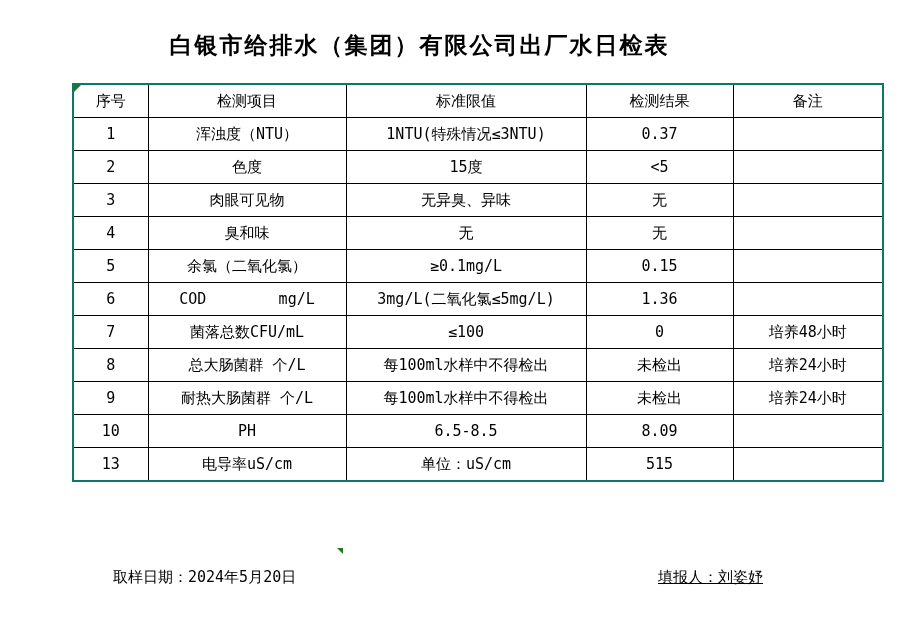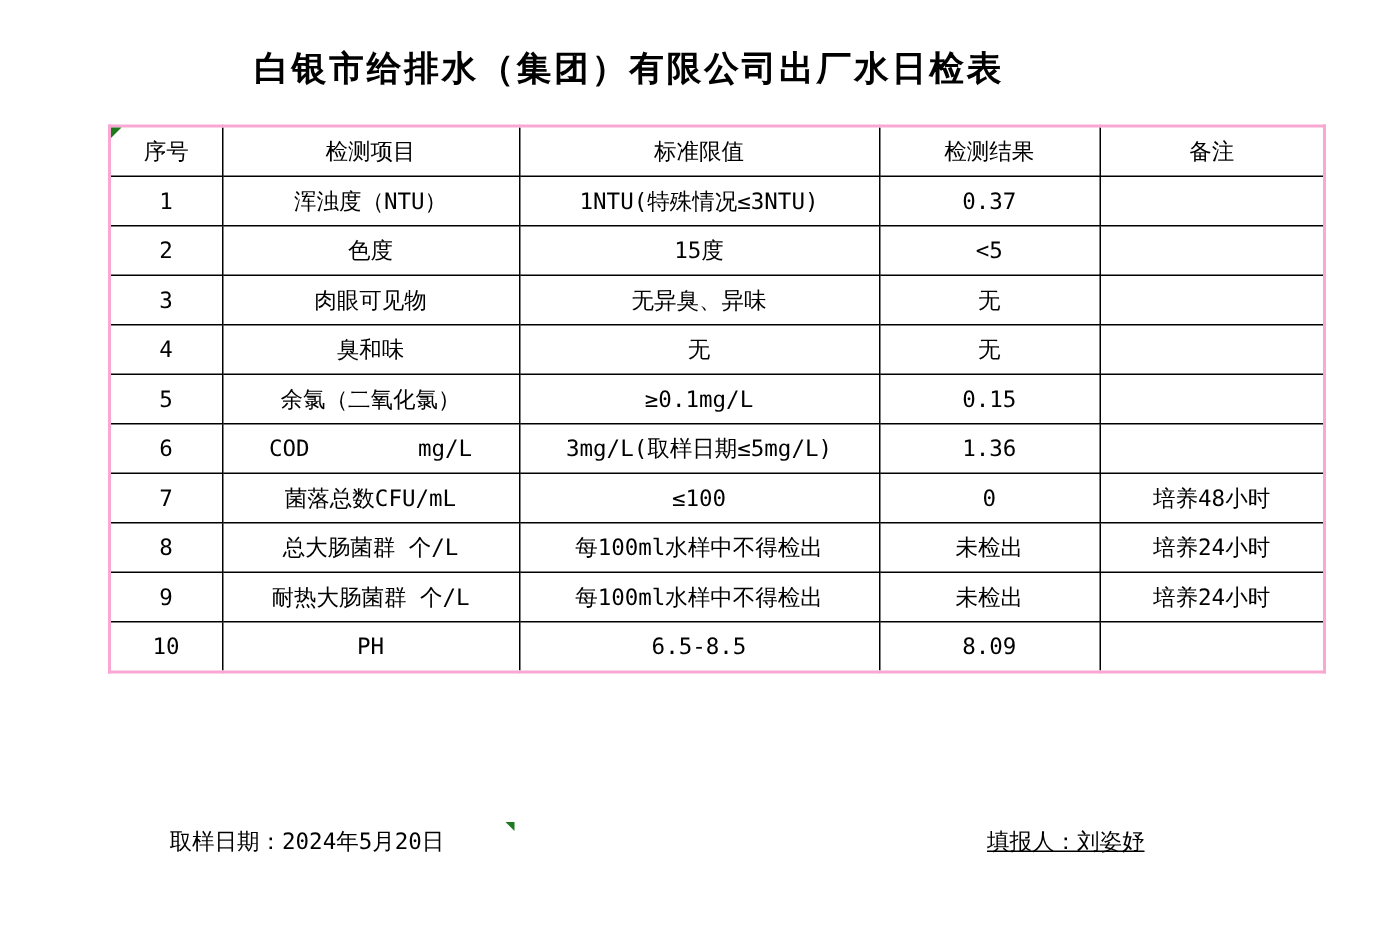--- a/index.html
+++ b/index.html
@@ -27,21 +27,21 @@
     letter-spacing: 2px;
     color: #000000;
   }
   table.report-table {
     position: absolute;
     left: 72px;
     top: 83px;
     width: 810px;
     border-collapse: collapse;
     table-layout: fixed;
-    border: 2px solid #f9a8d4;
+    border: 2px solid #0f766e;
   }
   table.report-table th,
   table.report-table td {
     border: 1px solid #000000;
     height: 32px;
     padding: 0 2px;
     text-align: center;
     vertical-align: middle;
     font-size: 15px;
     font-weight: normal;
@@ -61,21 +61,21 @@
     position: absolute;
     left: 337px;
     top: 548px;
     width: 0;
     height: 0;
     border-top: 6px solid #1f7a1f;
     border-left: 6px solid transparent;
   }
   .footer-line {
     position: absolute;
-    top: 552px;
+    top: 568px;
     left: 0;
     width: 921px;
     height: 22px;
     font-size: 15px;
   }
   .footer-line span {
     position: absolute;
     top: 0;
     white-space: pre;
   }
@@ -137,21 +137,21 @@
       <tr>
         <td>5</td>
         <td>余氯（二氧化氯）</td>
         <td>≥0.1mg/L</td>
         <td>0.15</td>
         <td></td>
       </tr>
       <tr>
         <td>6</td>
         <td>COD        mg/L</td>
-        <td>3mg/L(取样日期≤5mg/L)</td>
+        <td>3mg/L(二氧化氯≤5mg/L)</td>
         <td>1.36</td>
         <td></td>
       </tr>
       <tr>
         <td>7</td>
         <td>菌落总数CFU/mL</td>
         <td>≤100</td>
         <td>0</td>
         <td>培养48小时</td>
       </tr>
@@ -169,20 +169,27 @@
         <td>未检出</td>
         <td>培养24小时</td>
       </tr>
       <tr>
         <td>10</td>
         <td>PH</td>
         <td>6.5-8.5</td>
         <td>8.09</td>
         <td></td>
       </tr>
+      <tr>
+        <td>13</td>
+        <td>电导率uS/cm</td>
+        <td>单位：uS/cm</td>
+        <td>515</td>
+        <td></td>
+      </tr>
     </tbody>
 </table>
 
 <div class="corner-marker"></div>
 <div class="flag-marker"></div>
 
 <div class="footer-line">
   <span class="f-sample">取样日期：2024年5月20日</span>
   <span class="f-reporter">填报人：刘姿妤</span>
 </div>

